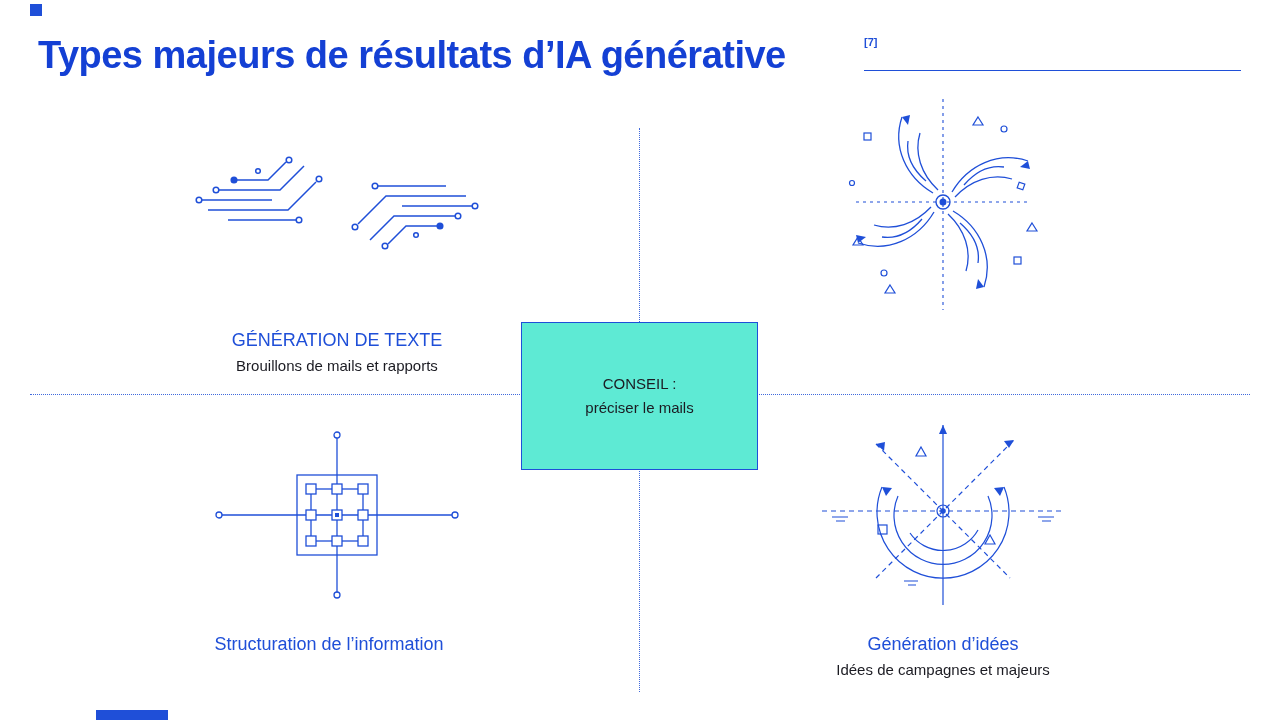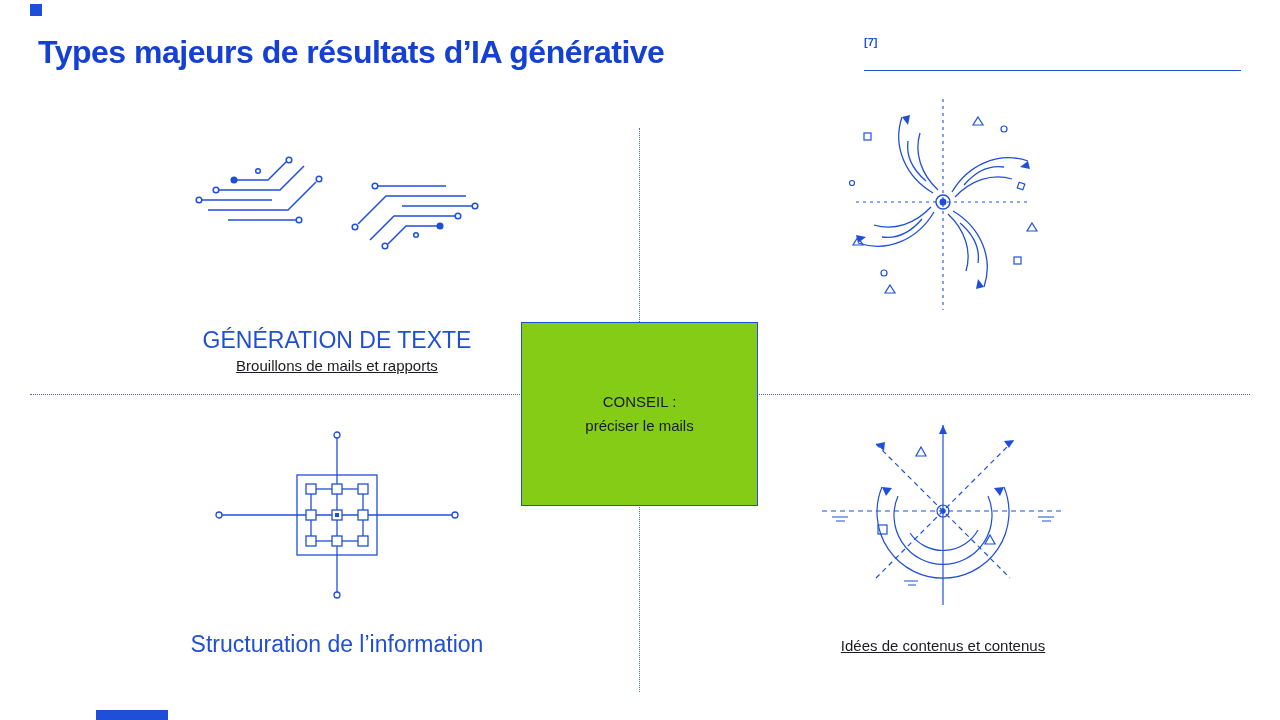--- a/index.html
+++ b/index.html
@@ -11,44 +11,44 @@
     overflow:hidden;
     color:var(--text, #1b1b22);
   }
   .abs { position:absolute; }
 
   .corner-square { left:30px; top:4px; width:12px; height:12px; background:var(--accent); }
   .bottom-bar { left:96px; top:710px; width:72px; height:10px; background:var(--accent); }
 
   .title {
     left:38px; top:34px; width:820px;
-    font-size:32px; font-weight:bold; letter-spacing:-0.5px;
+    font-size:38px; font-weight:bold; letter-spacing:-0.5px;
     color:var(--title);
   }
   .ref { left:864px; top:36px; font-size:11px; font-weight:bold; color:var(--accent); }
   .ref-line { left:864px; top:70px; width:377px; height:0; border-top:1px solid var(--accent); }
 
   .v-divider { left:639px; top:128px; width:0; height:564px; border-left:1.5px dotted var(--accent); opacity:.85; }
   .h-divider { left:30px; top:394px; width:1220px; height:0; border-top:1.5px dotted var(--accent); opacity:.85; }
 
   .tip-box {
-    left:521px; top:322px; width:237px; height:184px;
-    background:#84cc16; border:1.5px solid var(--accent);
+    left:521px; top:322px; width:237px; height:148px;
+    background:#5eead4; border:1.5px solid var(--accent);
     display:flex; flex-direction:column; align-items:center; justify-content:center;
     z-index:5; text-align:center;
     font-size:15px; line-height:24px; color:var(--text);
   }
 
   .q-text { width:420px; text-align:center; }
-  .q-label { display:block; font-size:23px; font-weight:500; color:var(--accent); line-height:24px;text-align:center; }
-  .q-desc  { display:block; font-size:15px; color:var(--text); margin-top:4px; line-height:20px;text-decoration:underline; }
+  .q-label { display:block; font-size:18px; font-weight:500; color:var(--accent); line-height:24px;text-align:center; }
+  .q-desc  { display:block; font-size:15px; color:var(--text); margin-top:4px; line-height:20px; }
 
   .q-tl-text { left:127px; top:328px; }
   .q-tr-text { left:733px; top:328px; }
-  .q-bl-text { left:127px; top:632px; }
+  .q-bl-text { left:119px; top:632px; }
   .q-br-text { left:733px; top:632px; }
 
   .icon { color:var(--accent); }
   .icon svg { display:block; width:100%; height:100%; }
   .icon-tl { left:192px; top:153px; width:290px; height:100px; }
   .icon-tr { left:828px; top:97px;  width:230px; height:215px; }
   .icon-bl { left:212px; top:430px; width:250px; height:170px; }
   .icon-br { left:818px; top:413px; width:250px; height:200px; }
 </style>
 </head>
@@ -183,14 +183,15 @@
       <rect x="60" y="112" width="9" height="9"></rect>
       <path d="M172 122 l5 9 -10 0 z"></path>
       <path d="M103 34 l5 9 -10 0 z"></path>
       <path d="M14 104 h16 M18 108 h9"></path>
       <path d="M220 104 h16 M224 108 h9"></path>
       <path d="M86 168 h14 M90 172 h8"></path>
     </g>
   </svg>
 </div>
 <div class="abs q-text q-br-text">
-  <span class="q-desc">Idées de contenus et contenus</span>
+  <span class="q-label">Génération d’idées</span>
+  <span class="q-desc">Idées de campagnes et majeurs</span>
 </div>
 
 </body></html>

